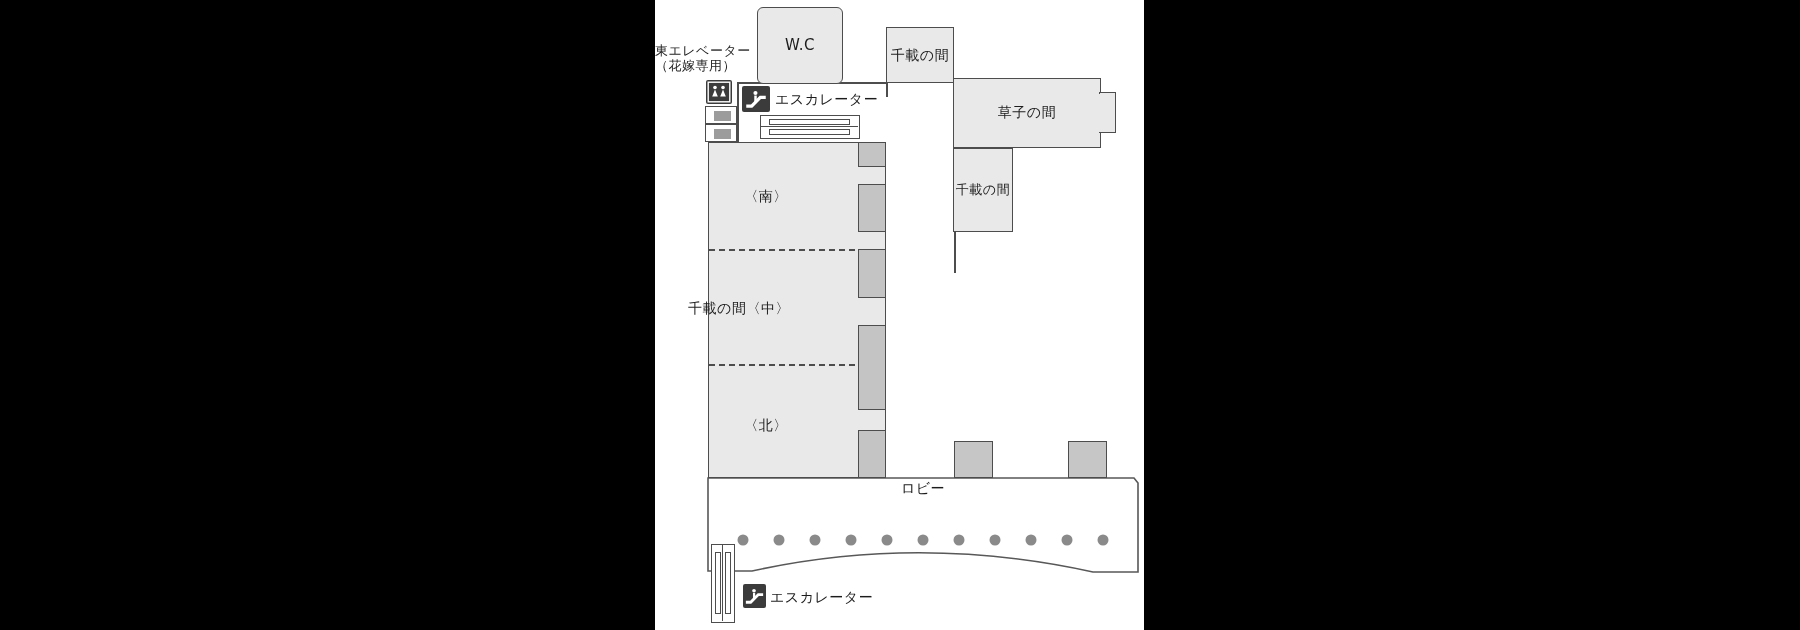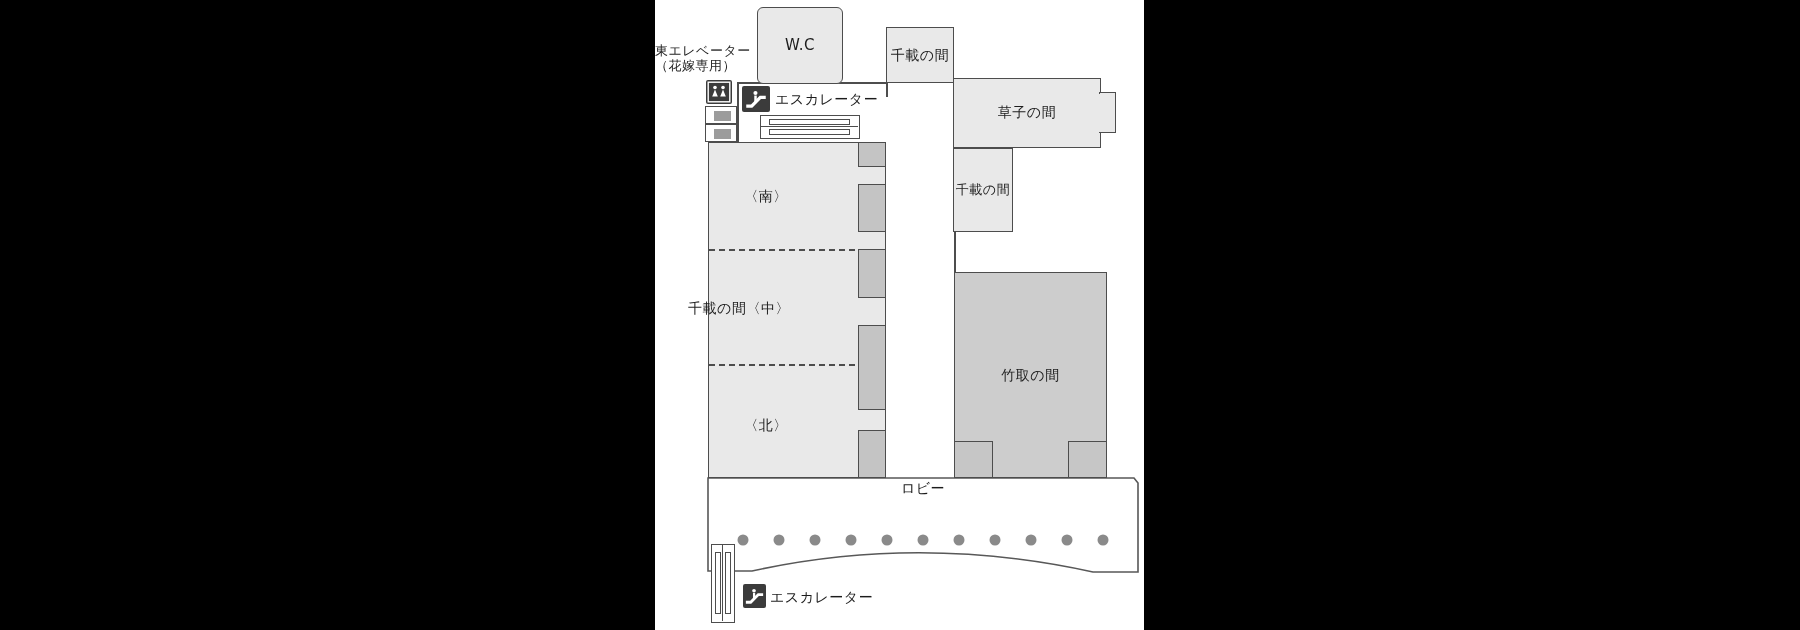--- a/index.html
+++ b/index.html
@@ -104,23 +104,20 @@
   <div class="centered-text lbl" style="left:61px;top:188px;width:100px;">〈南〉</div>
   <div class="centered-text lbl" style="left:4px;top:300px;width:160px;">千載の間〈中〉</div>
   <div class="centered-text lbl" style="left:61px;top:417px;width:100px;">〈北〉</div>
 
   <div class="block" style="left:203px;top:142px;width:28px;height:25px;"></div>
   <div class="block" style="left:203px;top:184px;width:28px;height:48px;"></div>
   <div class="block" style="left:203px;top:249px;width:28px;height:49px;"></div>
   <div class="block" style="left:203px;top:325px;width:28px;height:85px;"></div>
   <div class="block" style="left:203px;top:430px;width:28px;height:48px;"></div>
 
-  <div class="room room-dark" style="left:299px;top:272px;width:153px;height:206px;">
-    <span class="lbl">竹取の間</span>
-  </div>
   <div class="block" style="left:299px;top:441px;width:39px;height:37px;background:#c6c6c6;"></div>
   <div class="block" style="left:413px;top:441px;width:39px;height:37px;background:#c6c6c6;"></div>
 
   <div class="centered-text lbl" style="left:218px;top:480px;width:100px;">ロビー</div>
 
   <div class="right-text lbl lbl-sm" style="left:0;top:44px;width:98px;">
     <div>東エレベーター</div>
     <div style="padding-right:10px;">（花嫁専用）</div>
   </div>
   <div class="iconbox" style="left:51px;top:80px;width:26px;height:24px;">

